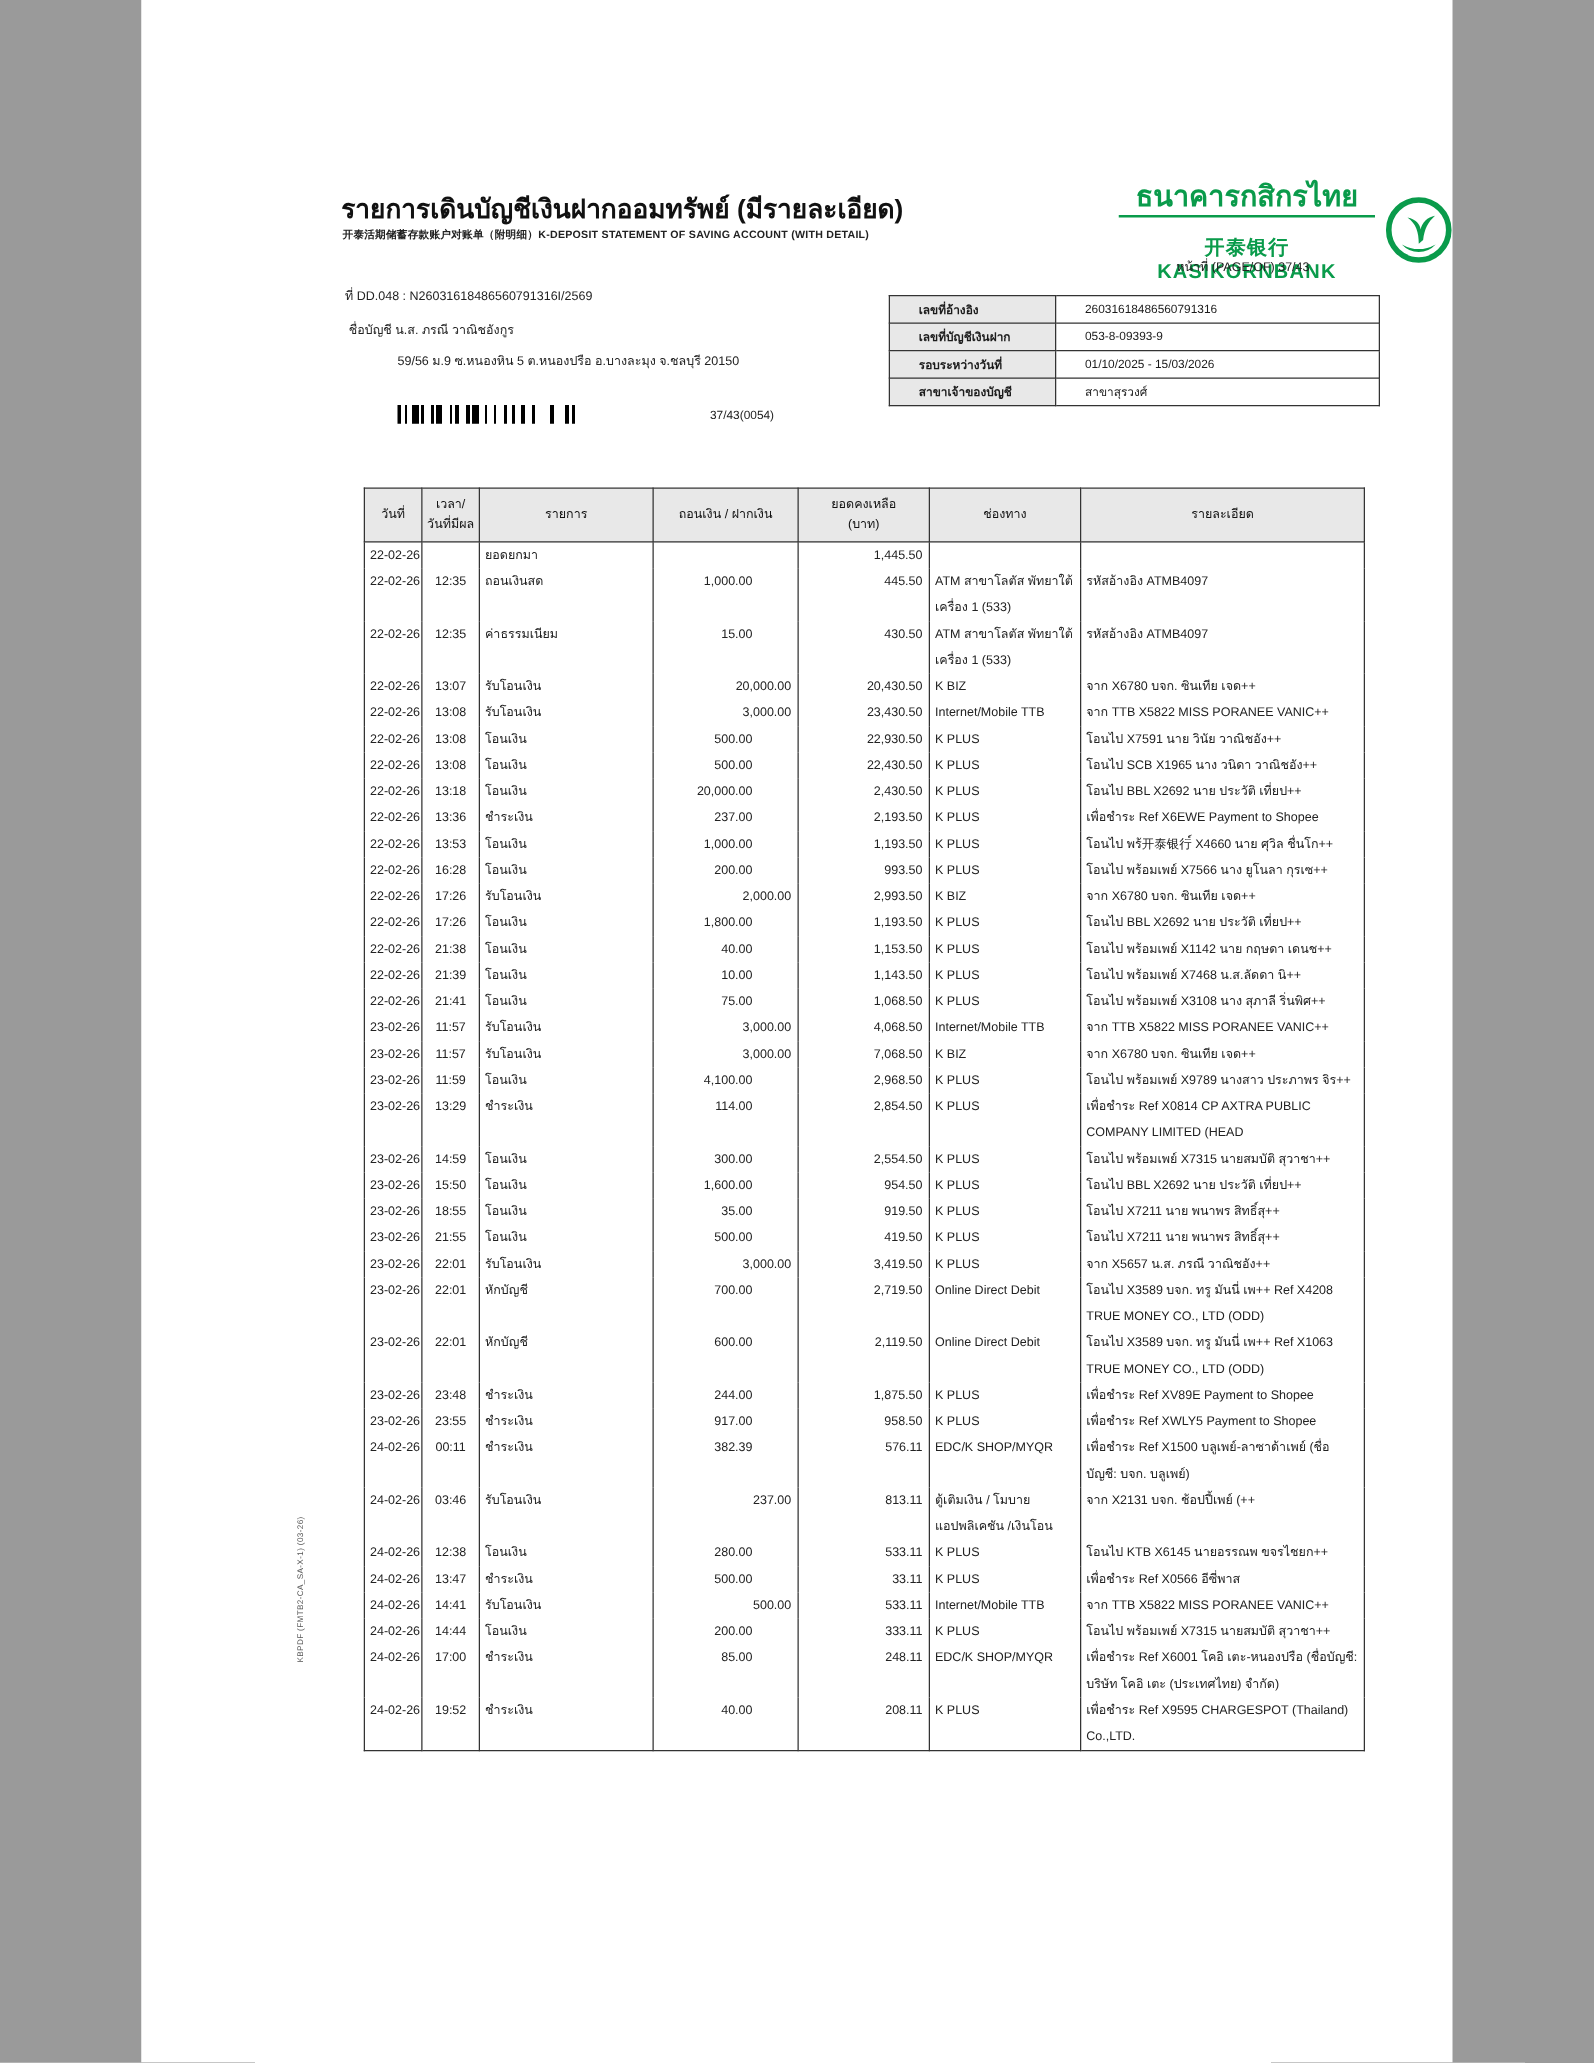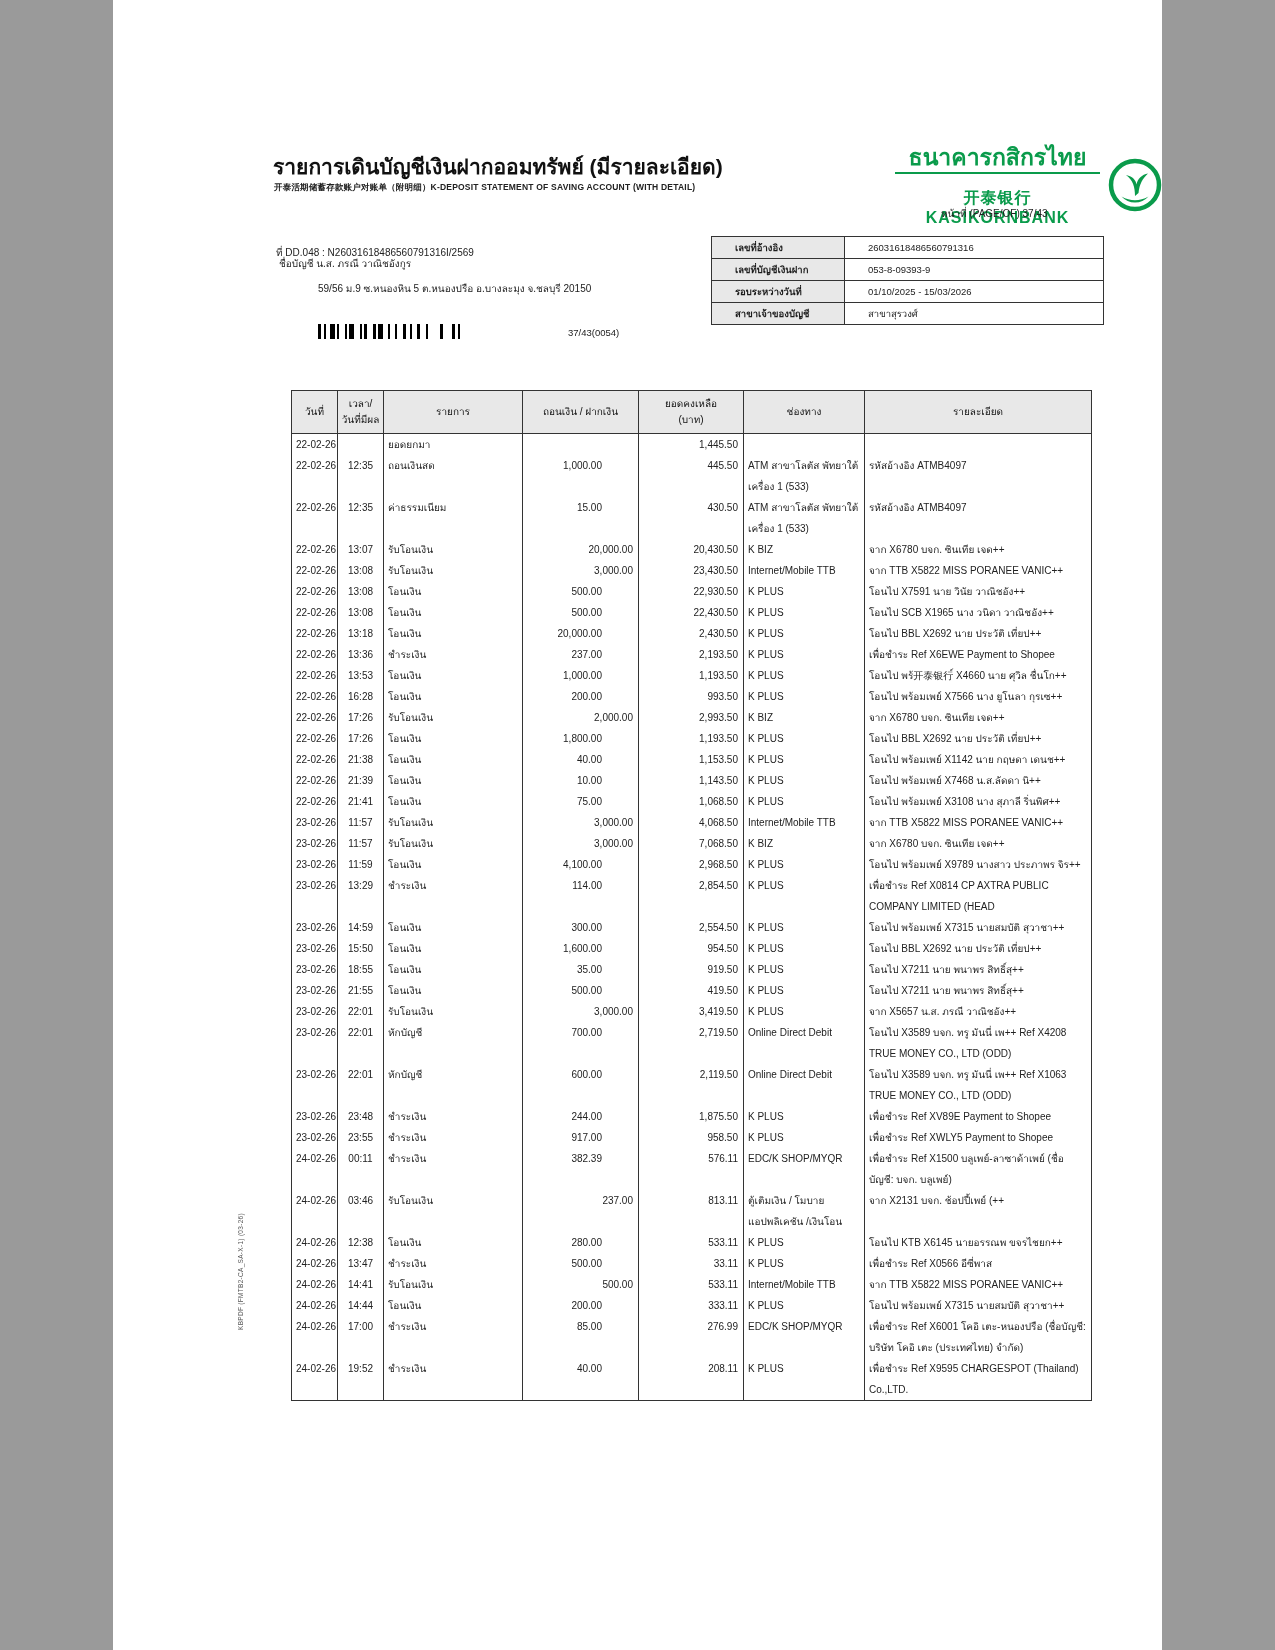--- a/index.html
+++ b/index.html
@@ -13,21 +13,21 @@
     overflow:hidden;
   }
   
   .title{position:absolute;left:160px;top:150px;font-size:21px;font-weight:bold;color:#111;}
   .subtitle{position:absolute;left:161px;top:182px;font-size:8.5px;font-weight:600;color:#222;letter-spacing:.2px;text-align:center;}
   .logo-block{position:absolute;left:782px;top:146px;display:flex;align-items:center;gap:8px;}
   .logo-text{text-align:center;}
   .logo-th{font-size:23px;font-weight:bold;color:#0a9b4b;line-height:1;border-bottom:2.5px solid #0a9b4b;padding-bottom:3px;}
   .logo-sub{font-size:16px;font-weight:bold;color:#0a9b4b;letter-spacing:1px;margin-top:14px;}
   .page-label{position:absolute;left:828px;top:206px;font-size:10px;color:#222;}
-  .doc-no{position:absolute;left:163px;top:229px;font-size:10px;color:#222;margin-top:16px;}
+  .doc-no{position:absolute;left:163px;top:229px;font-size:10px;color:#222;}
   .acct-line{position:absolute;left:166px;top:256px;font-size:10px;color:#222;}
   .acct-addr{position:absolute;left:205px;top:281px;font-size:10px;color:#222;}
   
   .info-table{position:absolute;left:598px;top:236px;border-collapse:collapse;}
   .info-table td{border:1px solid #333;font-size:9.5px;padding:3px 23px;height:14px;}
   .info-table td.lbl{background:#e8e8e8;width:86px;font-weight:600;}
   .info-table td.val{width:212px;background:#fff;}
   
   .barcode{
     position:absolute;left:205px;top:324px;width:150px;height:15px;
@@ -570,21 +570,21 @@
       <td class="c-dt">โอนไป พร้อมเพย์ X7315 นายสมบัติ สุวาชา++</td>
     </tr>
         <tr>
       <td class="c-date">24-02-26</td>
       <td class="c-time">17:00</td>
       <td class="c-desc">ชำระเงิน</td>
       <td class="c-amt">
         <span class="amt-w">85.00</span>
 
       </td>
-      <td class="c-bal">276.99</td>
+      <td class="c-bal">248.11</td>
       <td class="c-ch">EDC/K SHOP/MYQR</td>
       <td class="c-dt">เพื่อชำระ Ref X6001 โคอิ เตะ-หนองปรือ (ชื่อบัญชี: บริษัท โคอิ เตะ (ประเทศไทย) จำกัด)</td>
     </tr>
         <tr>
       <td class="c-date">24-02-26</td>
       <td class="c-time">19:52</td>
       <td class="c-desc">ชำระเงิน</td>
       <td class="c-amt">
         <span class="amt-w">40.00</span>
 

